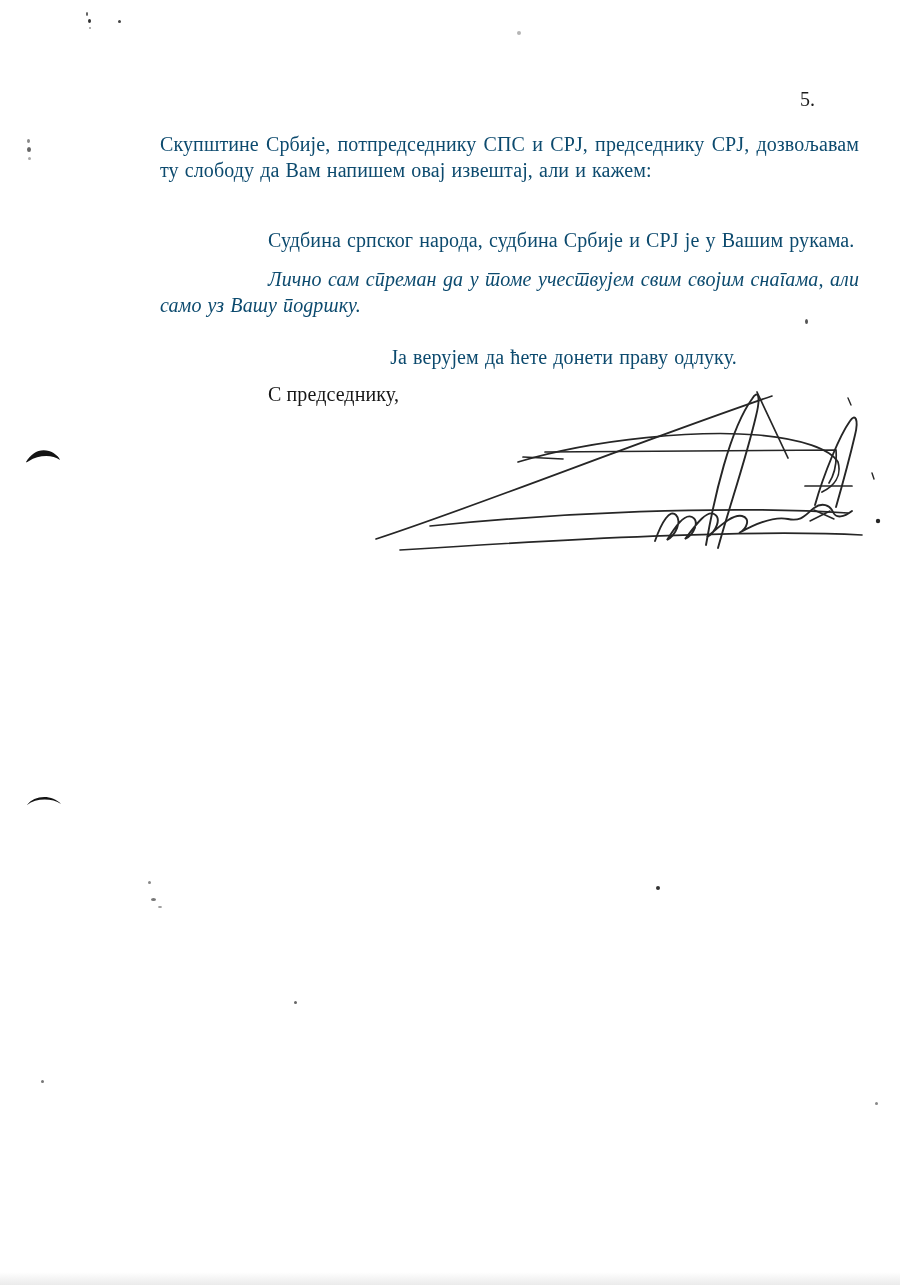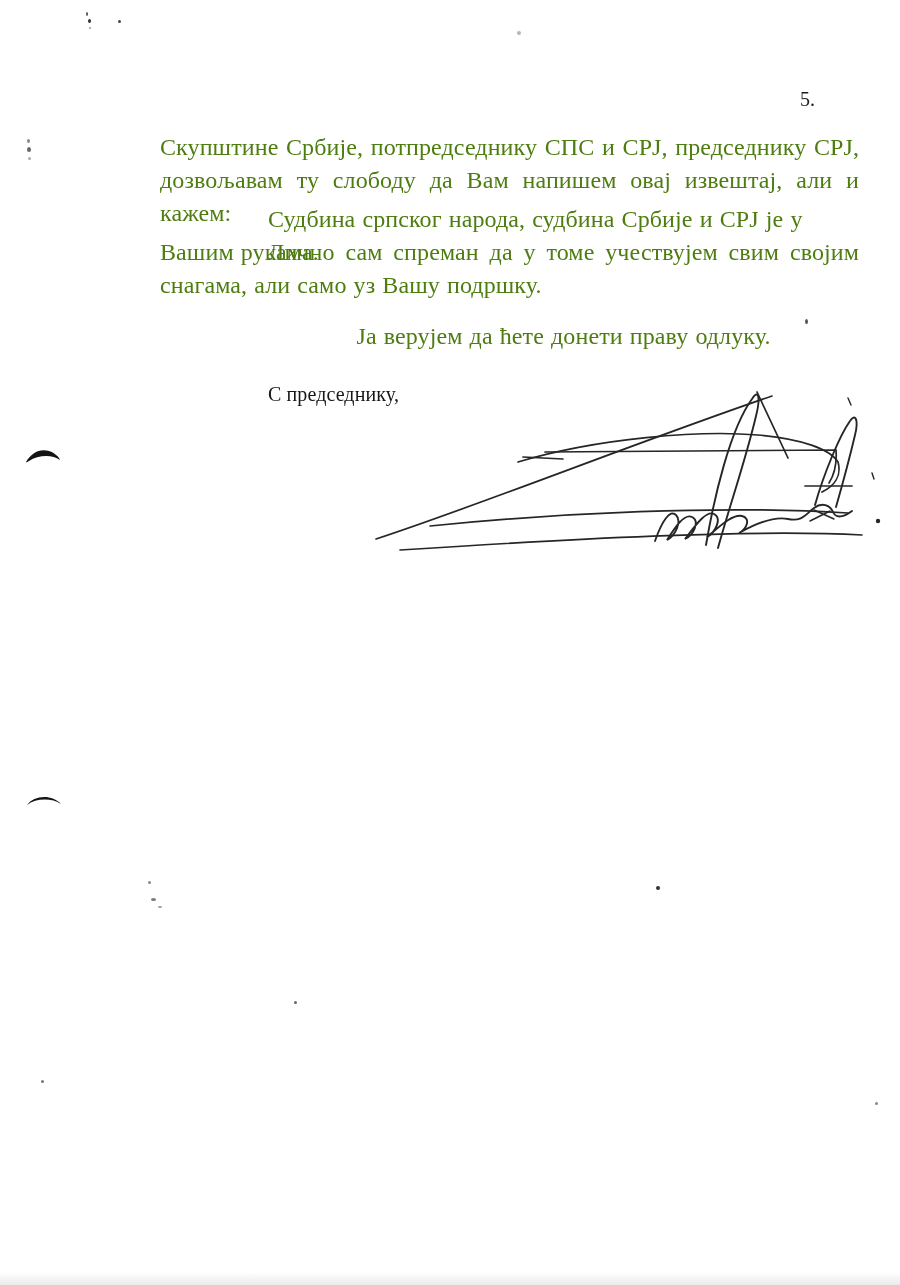--- a/index.html
+++ b/index.html
@@ -15,30 +15,30 @@
     background: #ffffff;
   }
   .page-number {
     position: absolute;
     left: 800px; top: 88px;
     font-size: 20px; color: #1c1c1c;
   }
   .para {
     position: absolute;
     left: 160px; width: 699px;
-    font-size: 24px; line-height: 33px;
-    color: #4d7c0f;
+    font-size: 20px; line-height: 26px;
+    color: #0c4a6e;
     text-align: justify;
     letter-spacing: 0.1px;
     word-spacing: 1px;
   }
-  .para.indented { text-indent: 108px; }
+  .para.indented { text-indent: 108px; margin-top: 24px; }
   .para-1 { top: 131px; }
   .para-2 { top: 203px; text-align: left; }
-  .para-3 { top: 236px; }
+  .para-3 { top: 242px; font-style: italic; }
   .para-4 { top: 320px; text-align: center; }
   .closing {
     position: absolute;
     left: 268px; top: 383px;
     font-size: 20px; color: #161616;
     letter-spacing: 0.1px;
   }
   .signature-area {
     position: absolute;
     left: 370px; top: 383px;

